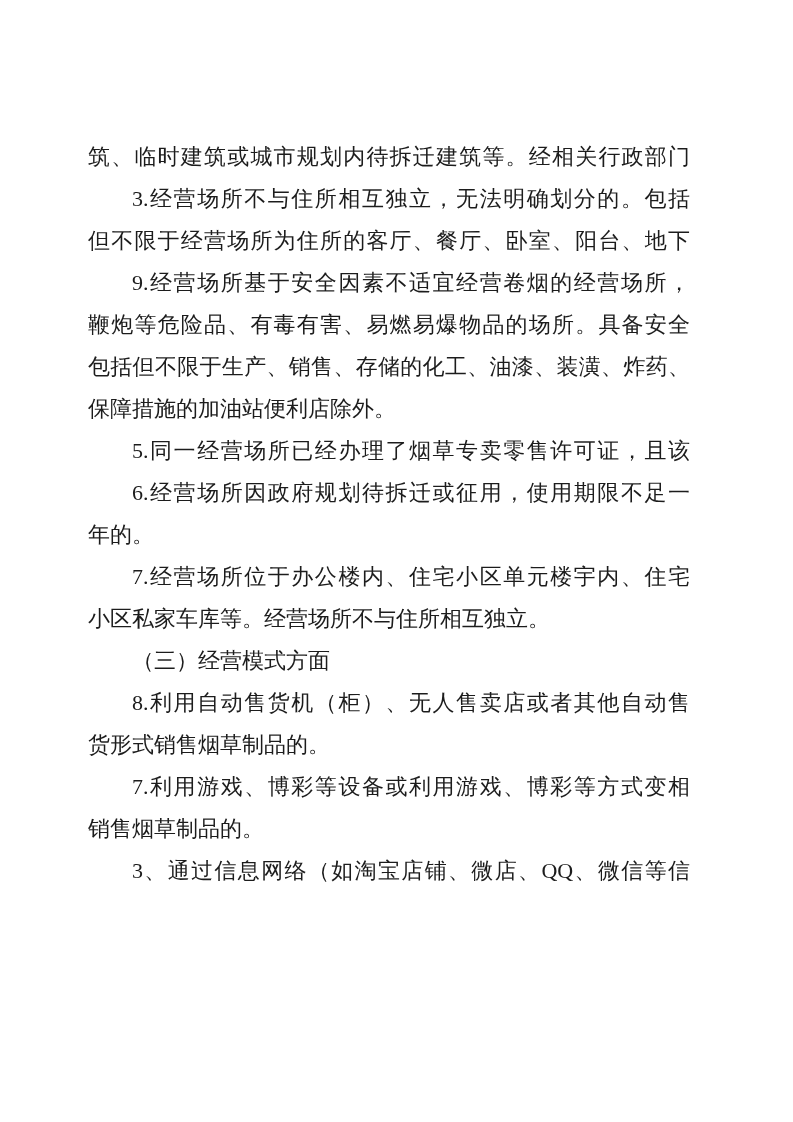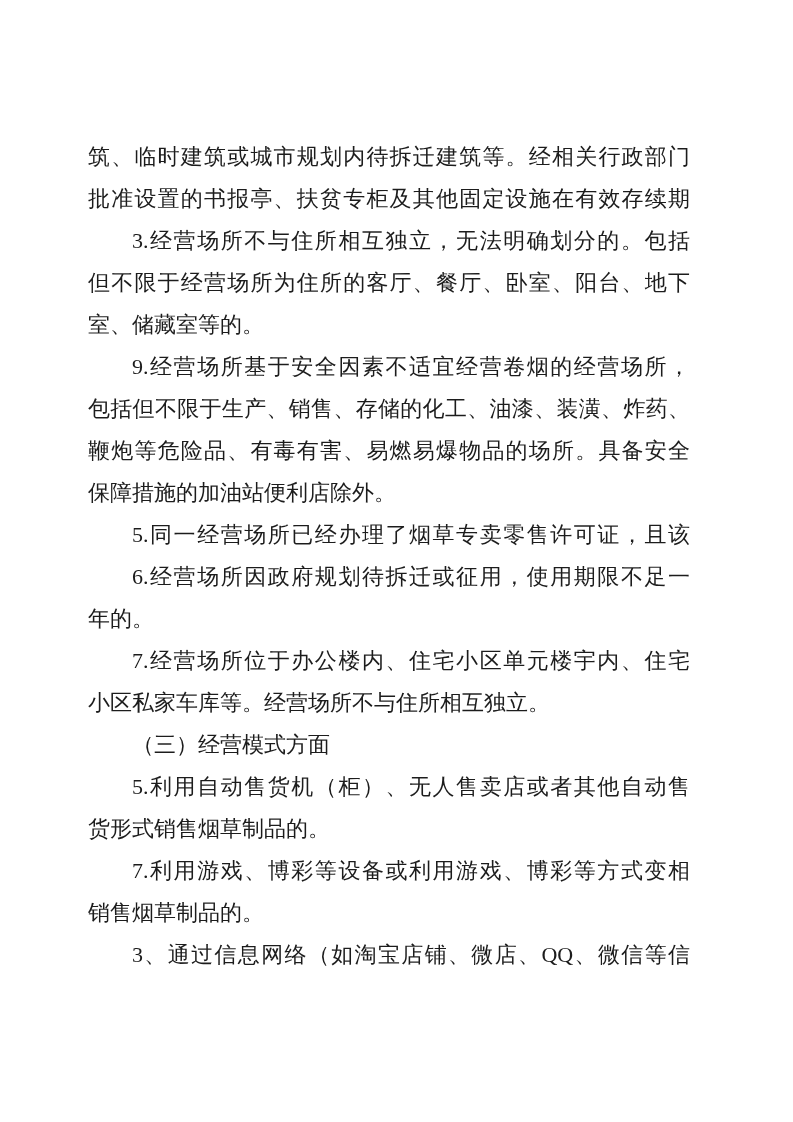--- a/index.html
+++ b/index.html
@@ -39,33 +39,31 @@
   .line.indent {
     padding-left: 44px;        
   }
 </style>
 </head>
 <body>
 
 <div class="page">
   <div class="text-block">
     <div class="line">筑、临时建筑或城市规划内待拆迁建筑等。经相关行政部门</div>
-    <div class="line">批准设置的书报亭、扶贫专柜及其他固定设施在有效存续期</div>
     <div class="line indent">3.经营场所不与住所相互独立，无法明确划分的。包括</div>
     <div class="line">但不限于经营场所为住所的客厅、餐厅、卧室、阳台、地下</div>
-    <div class="line end">室、储藏室等的。</div>
     <div class="line indent">9.经营场所基于安全因素不适宜经营卷烟的经营场所，</div>
+    <div class="line">鞭炮等危险品、有毒有害、易燃易爆物品的场所。具备安全</div>
     <div class="line">包括但不限于生产、销售、存储的化工、油漆、装潢、炸药、</div>
-    <div class="line">鞭炮等危险品、有毒有害、易燃易爆物品的场所。具备安全</div>
     <div class="line end">保障措施的加油站便利店除外。</div>
     <div class="line indent">5.同一经营场所已经办理了烟草专卖零售许可证，且该</div>
     <div class="line indent">6.经营场所因政府规划待拆迁或征用，使用期限不足一</div>
     <div class="line end">年的。</div>
     <div class="line indent">7.经营场所位于办公楼内、住宅小区单元楼宇内、住宅</div>
     <div class="line end">小区私家车库等。经营场所不与住所相互独立。</div>
     <div class="line indent end">（三）经营模式方面</div>
-    <div class="line indent">5.利用自动售货机（柜）、无人售卖店或者其他自动售</div>
+    <div class="line indent">8.利用自动售货机（柜）、无人售卖店或者其他自动售</div>
     <div class="line end">货形式销售烟草制品的。</div>
     <div class="line indent">7.利用游戏、博彩等设备或利用游戏、博彩等方式变相</div>
     <div class="line end">销售烟草制品的。</div>
     <div class="line indent">3、通过信息网络（如淘宝店铺、微店、QQ、微信等信</div>
   </div>
 </div>
 
 </body></html>

